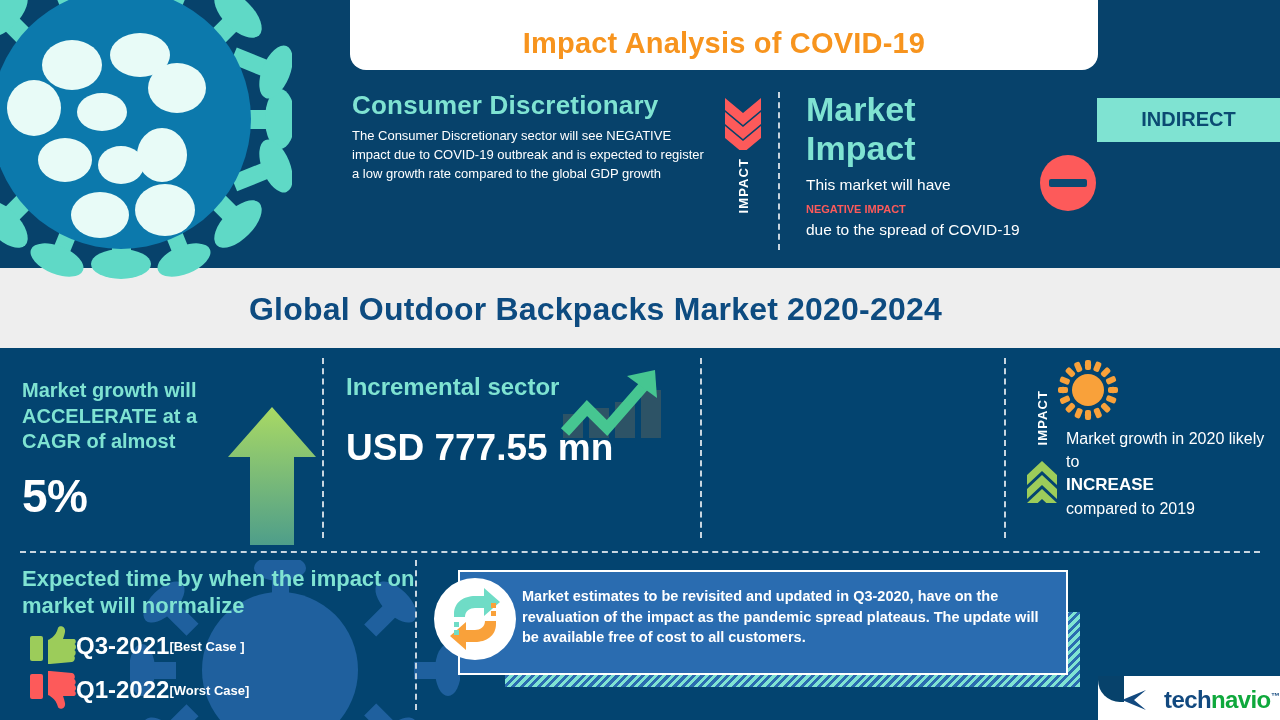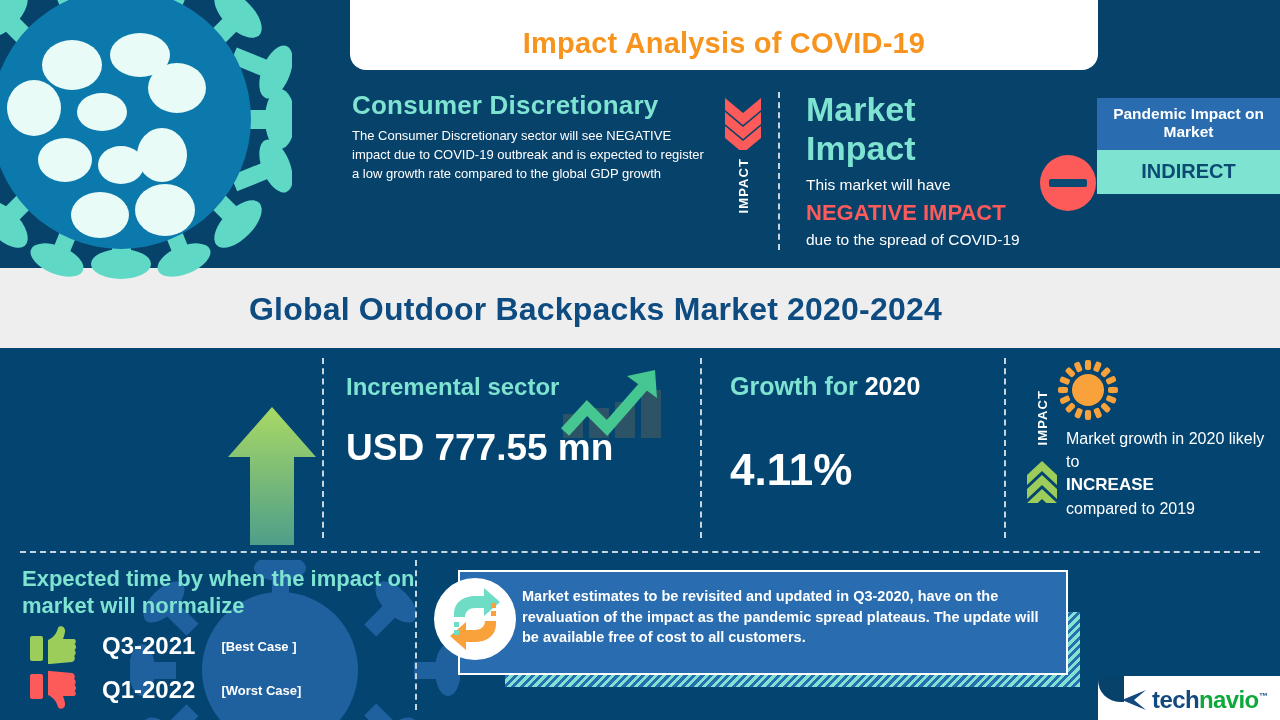--- a/index.html
+++ b/index.html
@@ -42,21 +42,21 @@
   .impact-word {
     writing-mode:vertical-rl; transform:rotate(180deg);
     color:#ffffff; font-size:13px; font-weight:bold; letter-spacing:1.1px; margin-top:8px;
   }
 
   .vdash-1 { position:absolute; left:778px; top:92px; width:0; height:158px; border-left:2px dashed #c9d6e0; }
 
   .mi-block { position:absolute; left:806px; top:90px; width:215px; }
   .mi-head { color:#7fe3d2; font-size:34px; font-weight:bold; margin-bottom:6px; }
   .mi-body { color:#ffffff; font-size:15.5px; line-height:1.46; }
-  .mi-neg { color:#fd5a5a; font-weight:bold; font-size:22px; }
+  .mi-neg { color:#fd5a5a; font-weight:bold; font-size:11px; }
 
   .no-entry { position:absolute; left:1040px; top:155px; width:56px; height:56px; border-radius:50%; background:#fd5a5a; }
   .no-entry i { position:absolute; left:9px; top:24px; width:38px; height:8px; background:#0b4a72; border-radius:2px; }
 
   .pan-panel { position:absolute; left:1097px; top:98px; width:183px; }
   .pan-head { background:#2a6cb0; color:#ffffff; font-size:15.5px; font-weight:bold; text-align:center; padding:7px 6px 8px; line-height:1.18; }
   .pan-val  { background:#7fe3d2; color:#0b4a72; font-size:20px; font-weight:bold; text-align:center; padding:10px 16px 11px; }
 
   
   .market-title { position:absolute; left:249px; top:291px; color:#0d4b80; font-size:32px; font-weight:bold; letter-spacing:.2px; }
@@ -83,40 +83,40 @@
 
   .impact-rail-2 { position:absolute; left:1022px; top:390px; width:40px; display:flex; flex-direction:column; align-items:center; }
   .impact-rail-2 .impact-word { color:#ffffff; margin-top:0; margin-bottom:6px; }
 
   .sun-ico { position:absolute; left:1058px; top:360px; }
   .r-note  { position:absolute; left:1066px; top:428px; width:200px; color:#ffffff; font-size:16px; line-height:1.42; }
   .r-note b { font-size:17px; }
 
   
   .norm-head { position:absolute; left:22px; top:566px; width:410px; color:#7fe3d2; font-size:22px; font-weight:bold; line-height:1.22; }
-  .case-row { position:absolute; display:flex; align-items:center; gap:26px; }
+  .case-row { position:absolute; display:flex; align-items:center; gap:0; }
   .case-row .q { color:#ffffff; font-size:24px; font-weight:bold; }
   .case-row .c { color:#ffffff; font-size:13px; font-weight:bold; }
   .row-best  { left:30px; top:626px; }
   .row-worst { left:30px; top:670px; }
 
   .vdash-5 { position:absolute; left:415px; top:560px; width:0; height:150px; border-left:2px dashed #c9d6e0; }
 
   .note-shadow { position:absolute; left:505px; top:612px; width:575px; height:75px;
      background:repeating-linear-gradient(135deg,#7fe3d2 0 3px,#2a6cb0 3px 6px); }
   .note-box { position:absolute; left:458px; top:570px; width:610px; height:105px;
      background:#2a6cb0; border:2px solid #ffffff; padding:14px 16px 10px 62px; }
   .note-box p { color:#ffffff; font-size:14.5px; line-height:1.42; font-weight:bold; }
 
   .cycle-wrap { position:absolute; left:434px; top:578px; width:82px; height:82px; border-radius:50%; background:#ffffff; }
 
   .logo-plate { position:absolute; left:1098px; top:676px; width:182px; height:44px; background:#ffffff; }
   .logo-plate::before { content:""; position:absolute; left:0; top:0; width:26px; height:26px;
      background:#07426b; border-radius:0 0 0 22px; }
-  .logo-row { position:absolute; left:1122px; top:686px; display:flex; align-items:center; gap:4px; }
+  .logo-row { position:absolute; left:1122px; top:686px; display:flex; align-items:center; gap:16px; }
   .logo-txt { font-size:24px; font-weight:bold; letter-spacing:-.6px; }
   .logo-txt .tech { color:#12497f; }
   .logo-txt .navio { color:#0fa83c; }
   .logo-tm { color:#12497f; font-size:9px; vertical-align:super; }
 </style>
 </head>
 <body>
 
 <div id="stage">
 
@@ -227,26 +227,29 @@
       <span class="mi-neg">NEGATIVE IMPACT</span><br>
       <span>due to the spread of COVID-19</span>
     </div>
   </div>
 
   <div class="no-entry">
       <i></i>
     </div>
 
   <div class="pan-panel">
-    <div class="pan-head">Pandemic Impact on Market</div>
     <div class="pan-val">INDIRECT</div>
   </div>
 
   <div class="market-title">Global Outdoor Backpacks Market 2020-2024</div>
 
+  <div class="stat-cagr">
+    <div class="lbl">Market growth will ACCELERATE at a CAGR of almost</div>
+    <div class="big">5%</div>
+  </div>
 
   <svg style="position:absolute;left:226px;top:405px;" width="92" height="140" viewBox="0 0 92 140">
     <defs>
       <linearGradient id="gArrow" x1="0" y1="0" x2="0" y2="1">
         <stop offset="0%" stop-color="#a9d964"></stop>
         <stop offset="100%" stop-color="#4e9e8a"></stop>
       </linearGradient>
     </defs>
     <polygon points="46,2 90,52 68,52 68,140 24,140 24,52 2,52" fill="url(#gArrow)"></polygon>
   </svg>
@@ -264,26 +267,20 @@
       <rect x="32" y="42" width="20" height="30"></rect>
       <rect x="58" y="36" width="20" height="36"></rect>
       <rect x="84" y="24" width="20" height="48"></rect>
     </g>
     <polyline points="8,66 30,42 50,62 92,14" fill="none" stroke="#46c691" stroke-width="11" stroke-linejoin="miter"></polyline>
     <polygon points="98,4 100,32 70,10" fill="#46c691"></polygon>
   </svg>
 
   <div class="vdash-3"></div>
 
-  <div class="stat-g20">
-    <div class="lbl">
-      <span class="a">Growth for </span><span class="b">2020</span>
-    </div>
-    <div class="big">4.11%</div>
-  </div>
 
   <div class="vdash-4"></div>
 
   <div class="impact-rail-2">
     <div class="impact-word">IMPACT</div>
     <svg width="34" height="52" viewBox="0 0 34 52">
       <g fill="#9ccc5a">
         <polygon points="2,24 17,10 32,24 32,34 17,20 2,34"></polygon>
         <polygon points="2,38 17,24 32,38 32,48 17,34 2,48"></polygon>
         <polygon points="2,52 17,38 32,52 32,62 17,48 2,62"></polygon>

